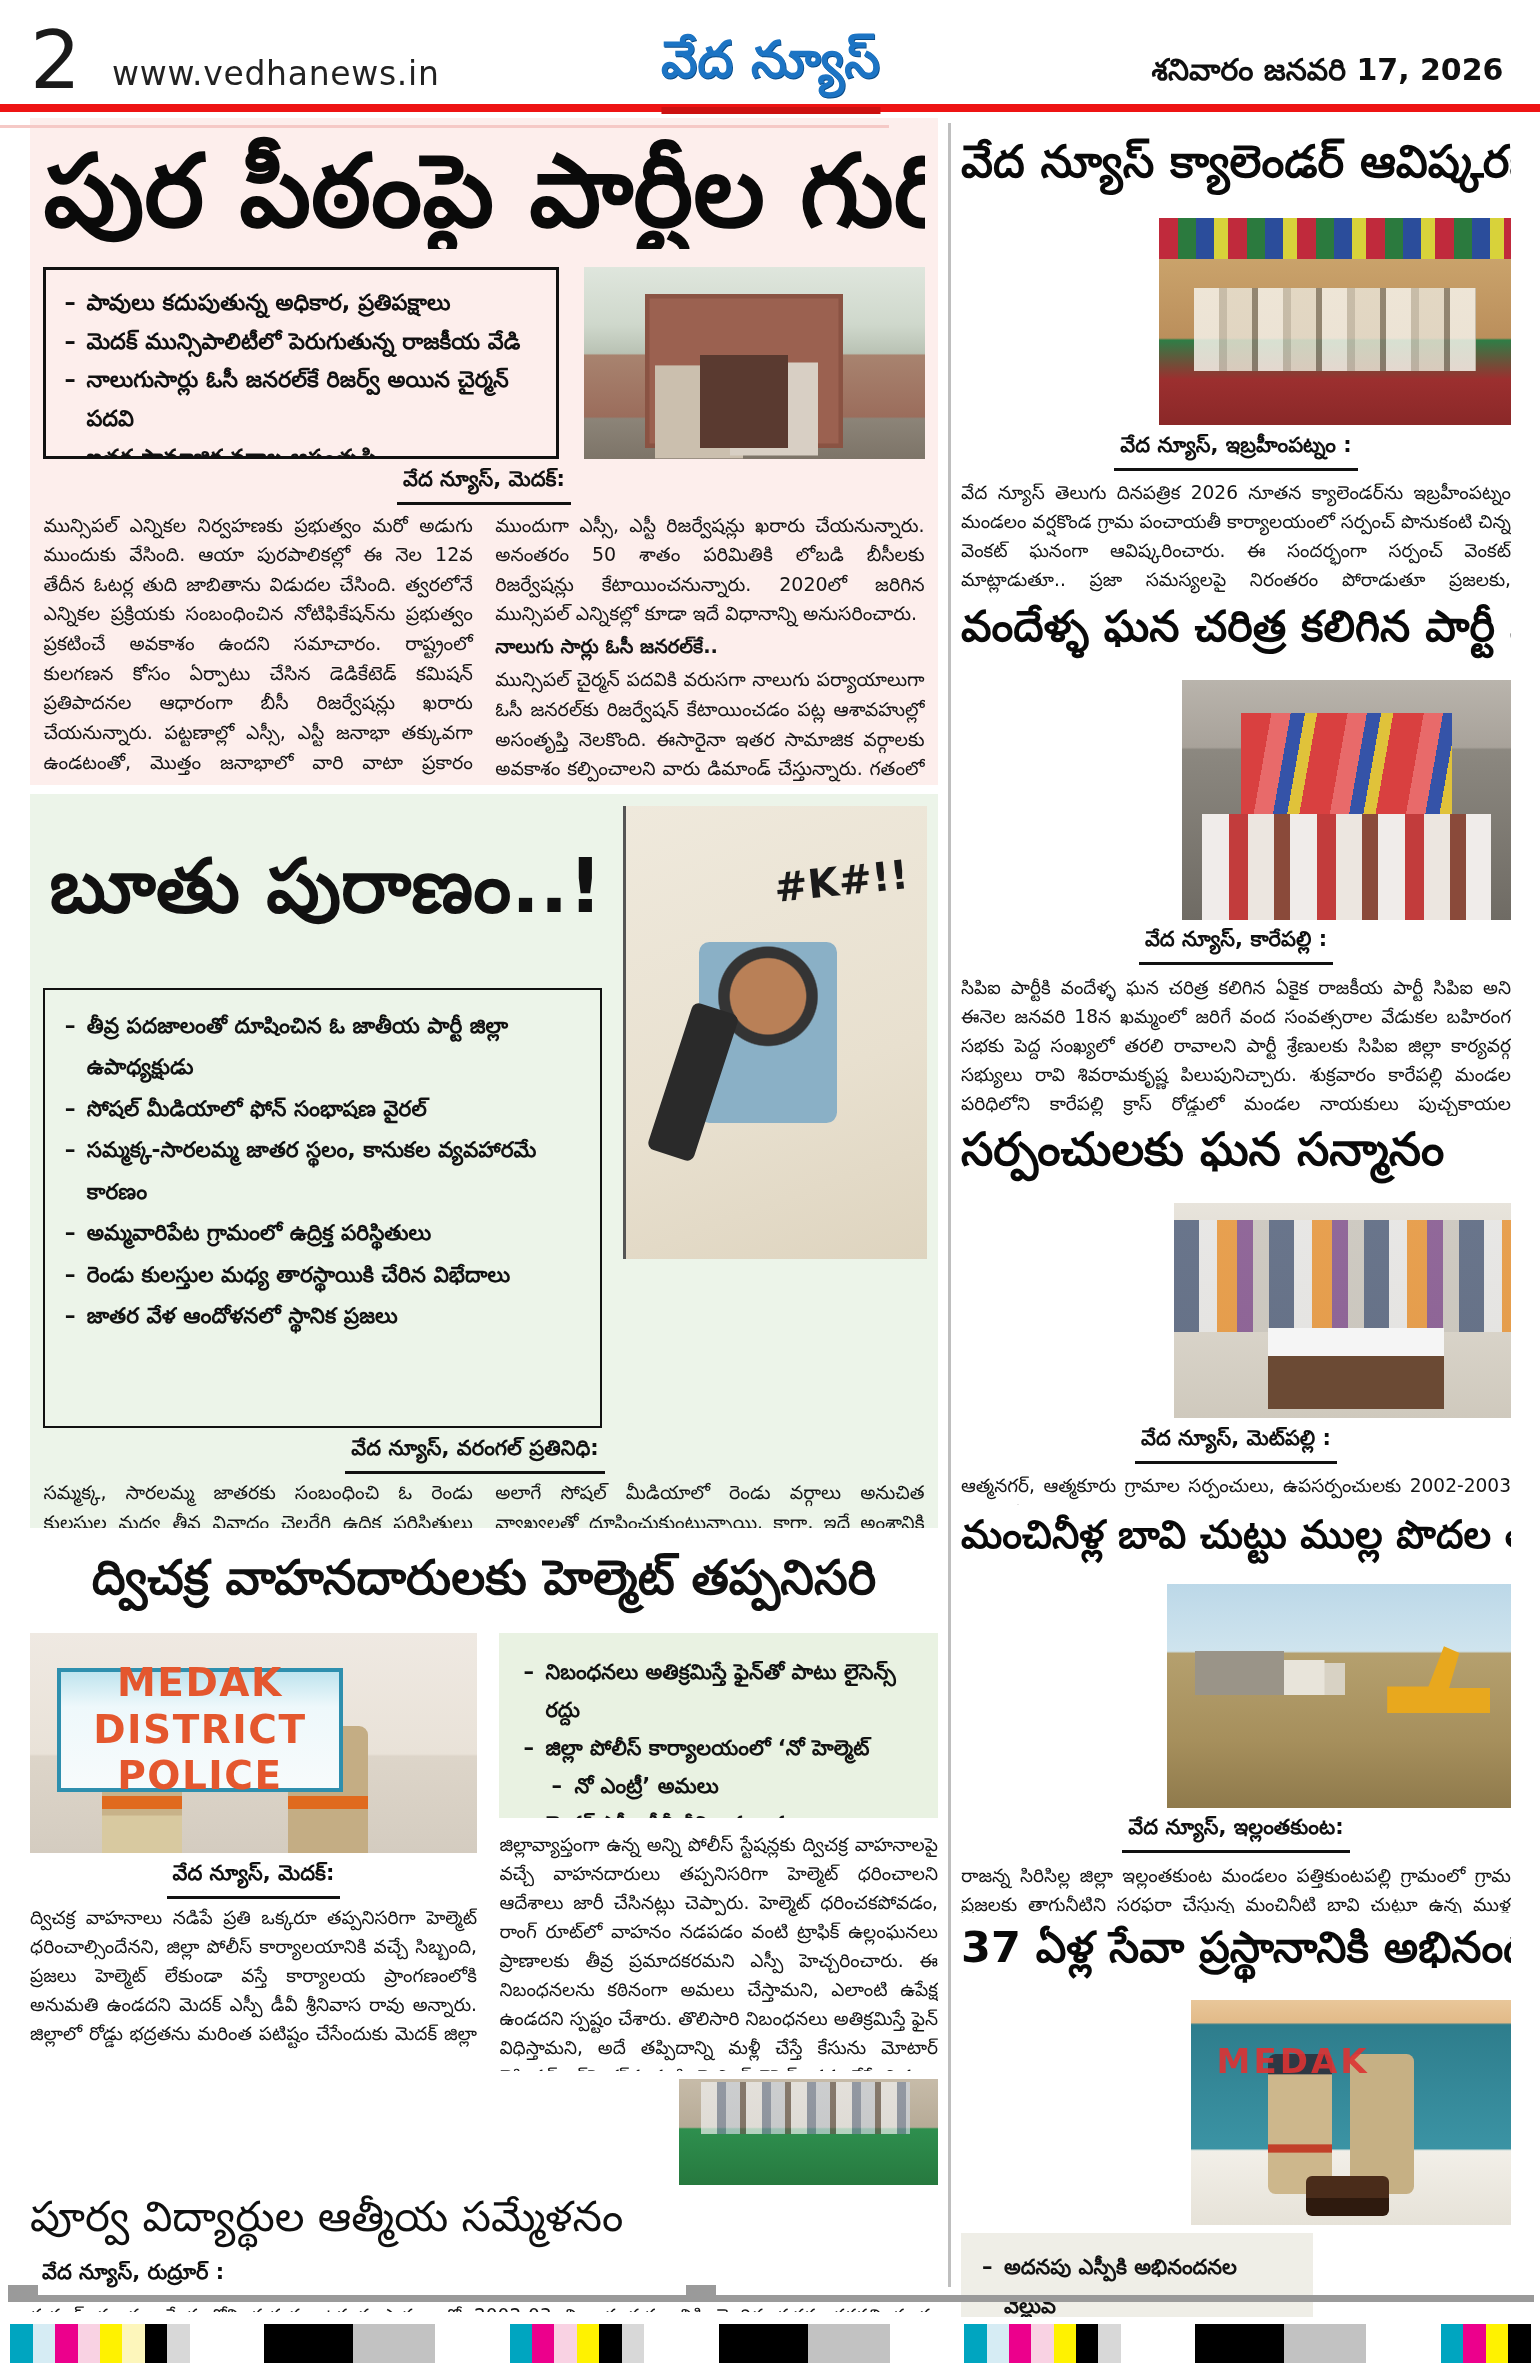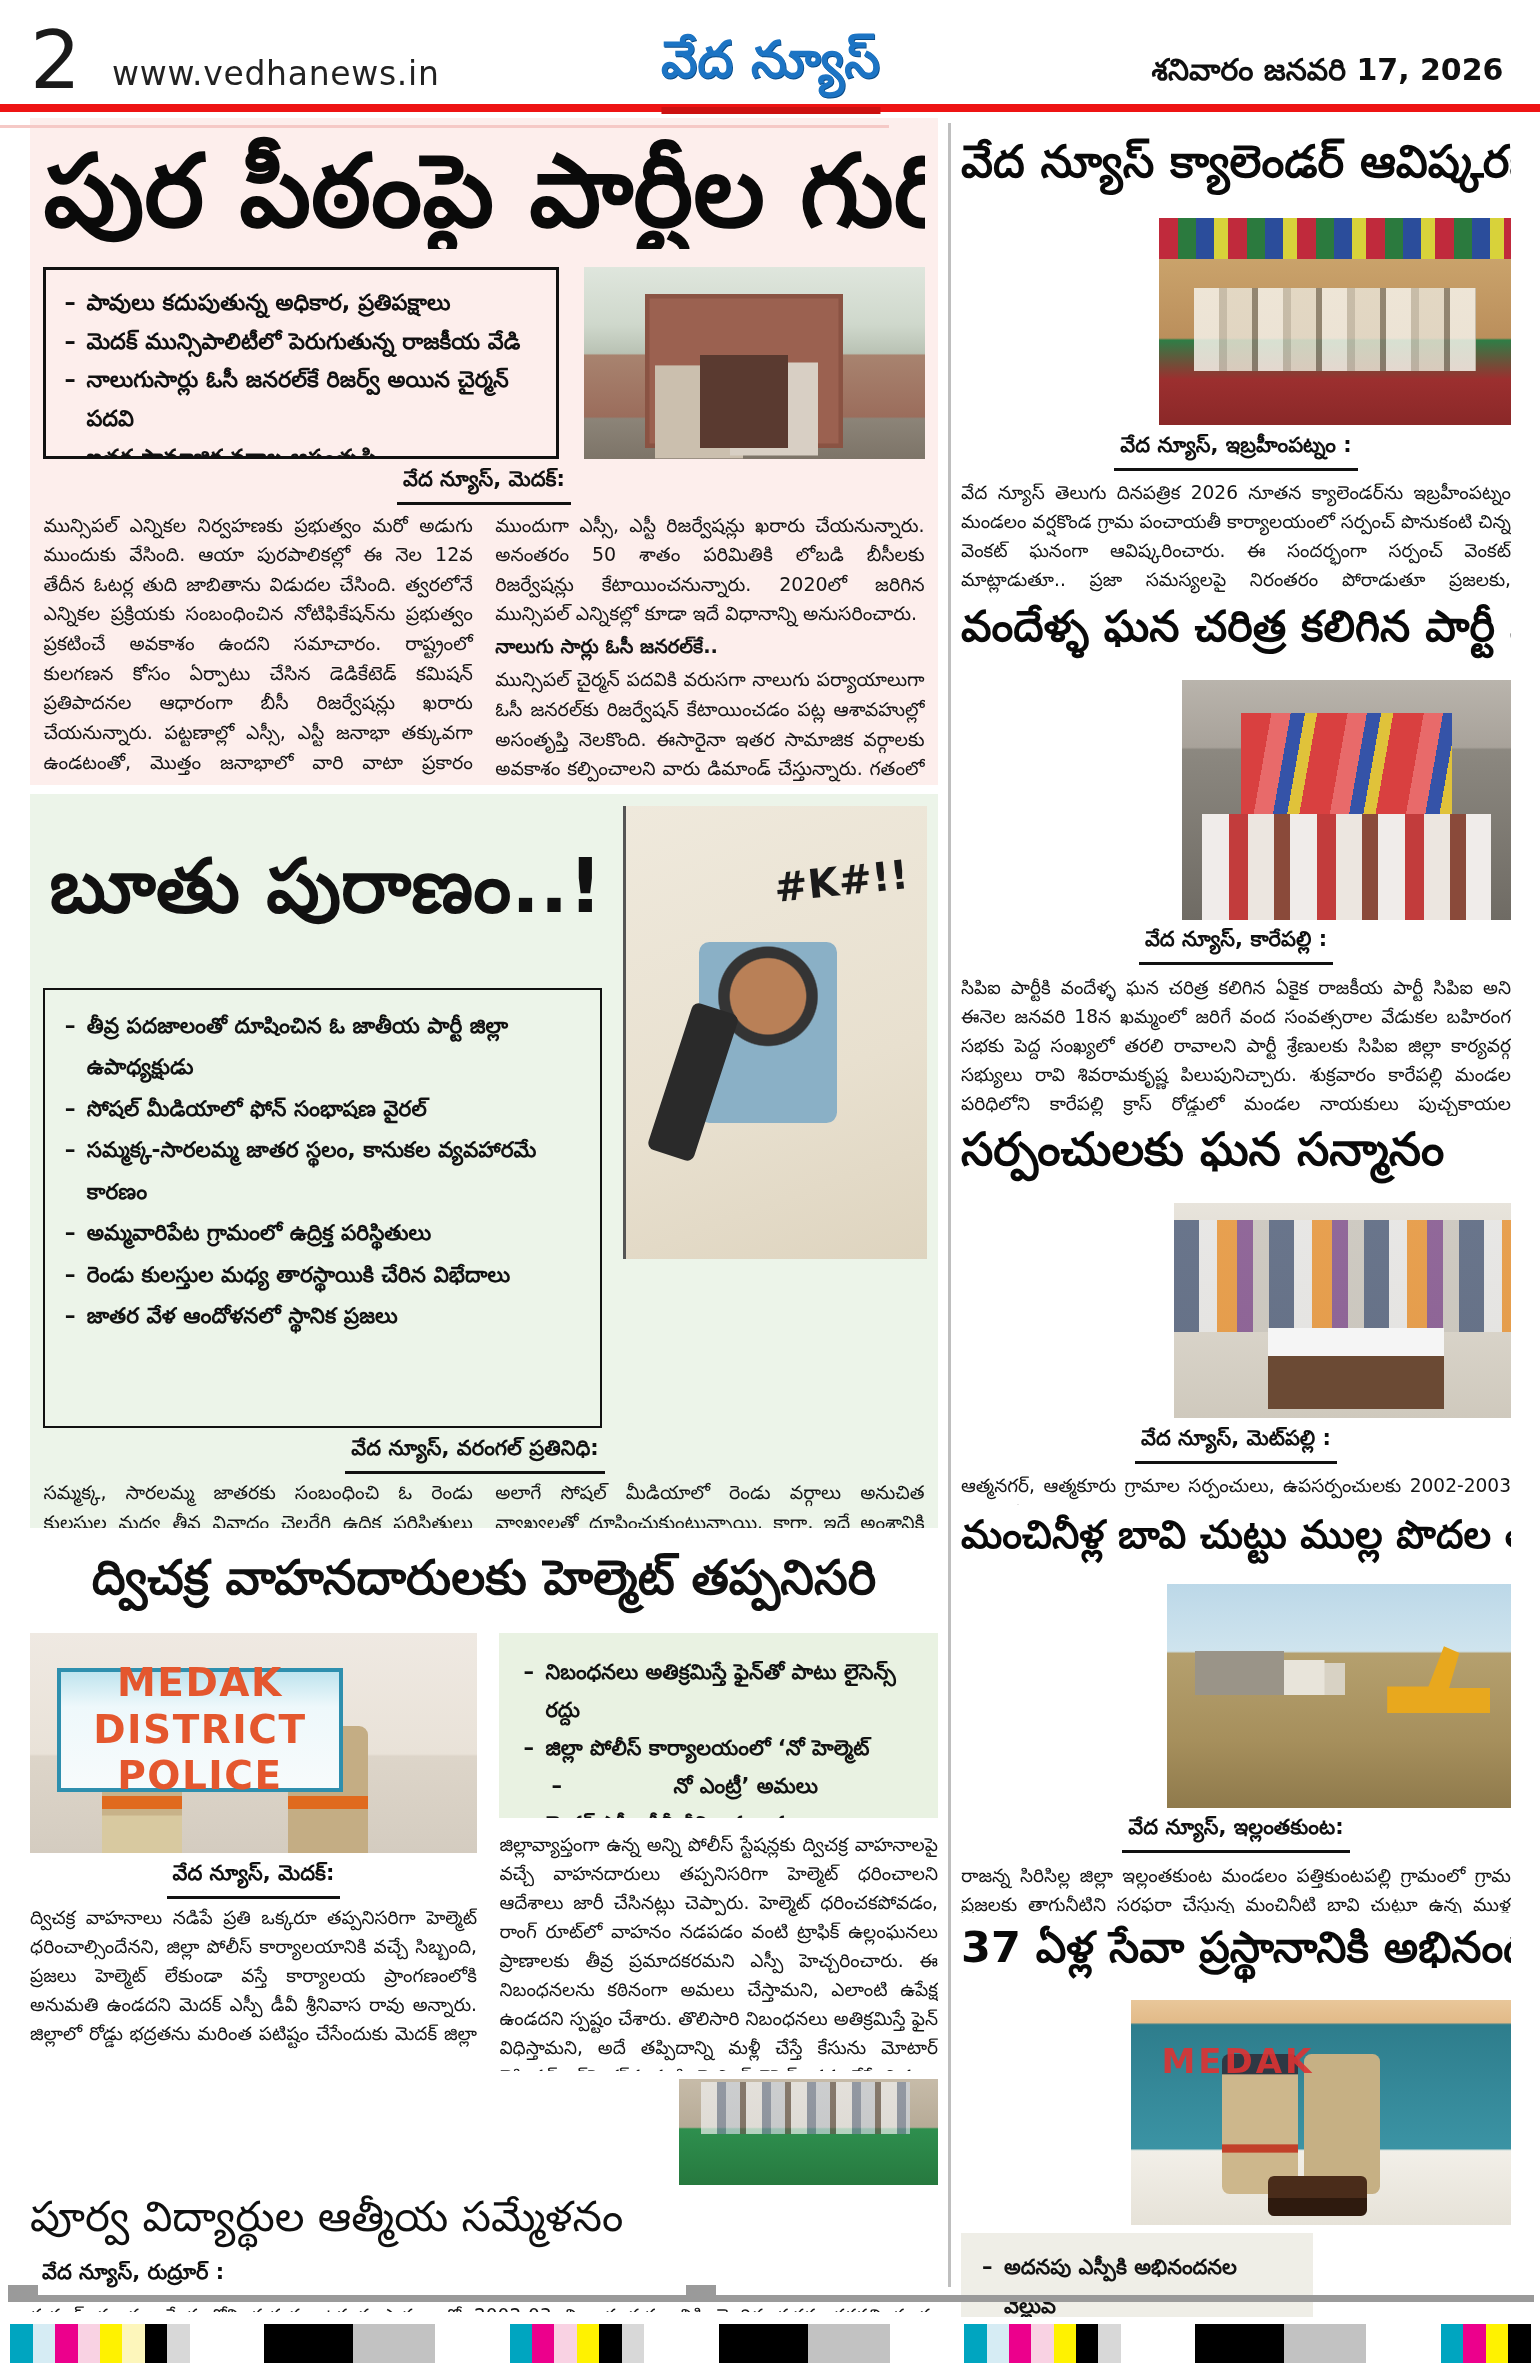--- a/index.html
+++ b/index.html
@@ -22,21 +22,21 @@
   .vdiv { width:2.2px; background:#bfbfbf; margin:4.5px 10.4px 30px 10.4px; flex:none; }
   .rightcol { flex:1; min-width:0; padding-top:4.5px; }
 
   .sec { overflow:hidden; }
   .byline { font-weight:bold; font-size:21px; text-align:center; margin:7.5px auto 4.5px auto; width:fit-content; border-bottom:3px solid #111; padding:0 6px 6px 6px; }
   .body-txt { font-size:19px; line-height:1.56; text-align:justify; color:#141414; }
   .subhead { font-weight:bold; font-size:19.4px; margin:3px 0; }
   .bul { list-style:none; }
   .bul li { font-weight:bold; position:relative; padding-left:25px; }
   .bul li::before { content:"–"; position:absolute; left:3px; }
-  .bul li.sub { padding-left:54px;text-align:center; }
+  .bul li.sub { padding-left:54px; }
   .bul li.sub::before { left:31px; }
 
   
   .main-art { height:667px; background:#fdeeec; padding:10.4px 13.4px 7.5px 13.4px; }
   .main-art h1 { font-size:101px; line-height:1.15; font-weight:bold; color:#0a0a0a; white-space:nowrap; overflow:hidden; margin:4.5px 0 18px 0; }
   .main-row { display:flex; gap:25px; }
   .main-bul { flex:1; border:3px solid #111; padding:13.4px 15px; height:192px; overflow:hidden; }
   .main-bul li { font-size:22.4px; line-height:1.72; }
   .ph { flex:none; position:relative; overflow:hidden; }
   .ph-muni { width:341px; height:192px; background:linear-gradient(180deg,#dfe6dd 0%,#cfd8cc 30%,#b9c2b4 45%,#a8836f 46%,#9b6d5c 78%,#8c8478 79%,#7d7468 100%); }
@@ -107,21 +107,21 @@
   .ph-sarp::after { content:""; position:absolute; left:28%; bottom:4%; width:52%; height:38%; background:linear-gradient(180deg,#f5f5f5 0 34%,#6b4a34 35% 100%); }
 
   .r-well { height:408px; }
   .r-well h2 { font-size:39px; margin:7.5px 0 12px 0; }
   .ph-well { width:344px; height:224px; background:linear-gradient(180deg,#bcd8e8 0%,#cfe4ee 30%,#b5a06e 31%,#a68f5c 70%,#8f7a4c 100%); }
   .ph-well::before { content:""; position:absolute; right:6%; top:28%; width:30%; height:30%; background:#e8a81e; clip-path:polygon(0 60%,40% 60%,55% 0,70% 10%,60% 62%,100% 62%,100% 100%,0 100%); }
   .ph-well::after { content:""; position:absolute; left:8%; top:30%; width:26%; height:20%; background:#9a9488; box-shadow:45px 4.5px 0 -4.5px #e8e4da, 67px 6px 0 -6px #d8d2c4; }
 
   .r-37 { height:408px; }
   .r-37 h2 { font-size:43px; margin:9px 0 13.4px 0; }
-  .ph-cake { width:380px; height:225px; background:linear-gradient(180deg,#e9c79a 0%,#e2ba88 10%,#2e7d8c 11%,#3b93a4 66%,#f2efe8 67%,#e6e2d8 100%); }
+  .ph-cake { width:320px; height:225px; background:linear-gradient(180deg,#e9c79a 0%,#e2ba88 10%,#2e7d8c 11%,#3b93a4 66%,#f2efe8 67%,#e6e2d8 100%); }
   .ph-cake .banner { position:absolute; left:8%; top:18%; font-size:34px; font-weight:bold; color:#d33; letter-spacing:3px; opacity:.9; }
   .ph-cake::before { content:""; position:absolute; left:24%; top:24%; width:20%; height:62%; background:linear-gradient(180deg,#2e3844 0 14%,#cdb78c 15% 64%,#c2402a 65% 70%,#cdb78c 71% 100%); border-radius:7.5px; box-shadow:82px 0 0 #c6b084; }
   .ph-cake::after { content:""; position:absolute; left:36%; bottom:4%; width:26%; height:18%; background:linear-gradient(180deg,#4a2c1a 0 55%,#2e1a0e 56% 100%); border-radius:6px; }
   .bul37 { background:#efeee7; padding:15px 18px; width:352px; height:112px; overflow:hidden; margin-bottom:6px; }
   .bul37 li { font-size:21px; line-height:1.85; }
 
   
   .pfoot { position:absolute; left:0; right:0; bottom:0; height:82px; }
   .foot-rule { position:relative; margin:0 7.5px; height:6.7px; background:#9a9a9a; }
   .foot-rule i { position:absolute; top:-10.4px; width:30px; height:10.4px; background:#9a9a9a; }

